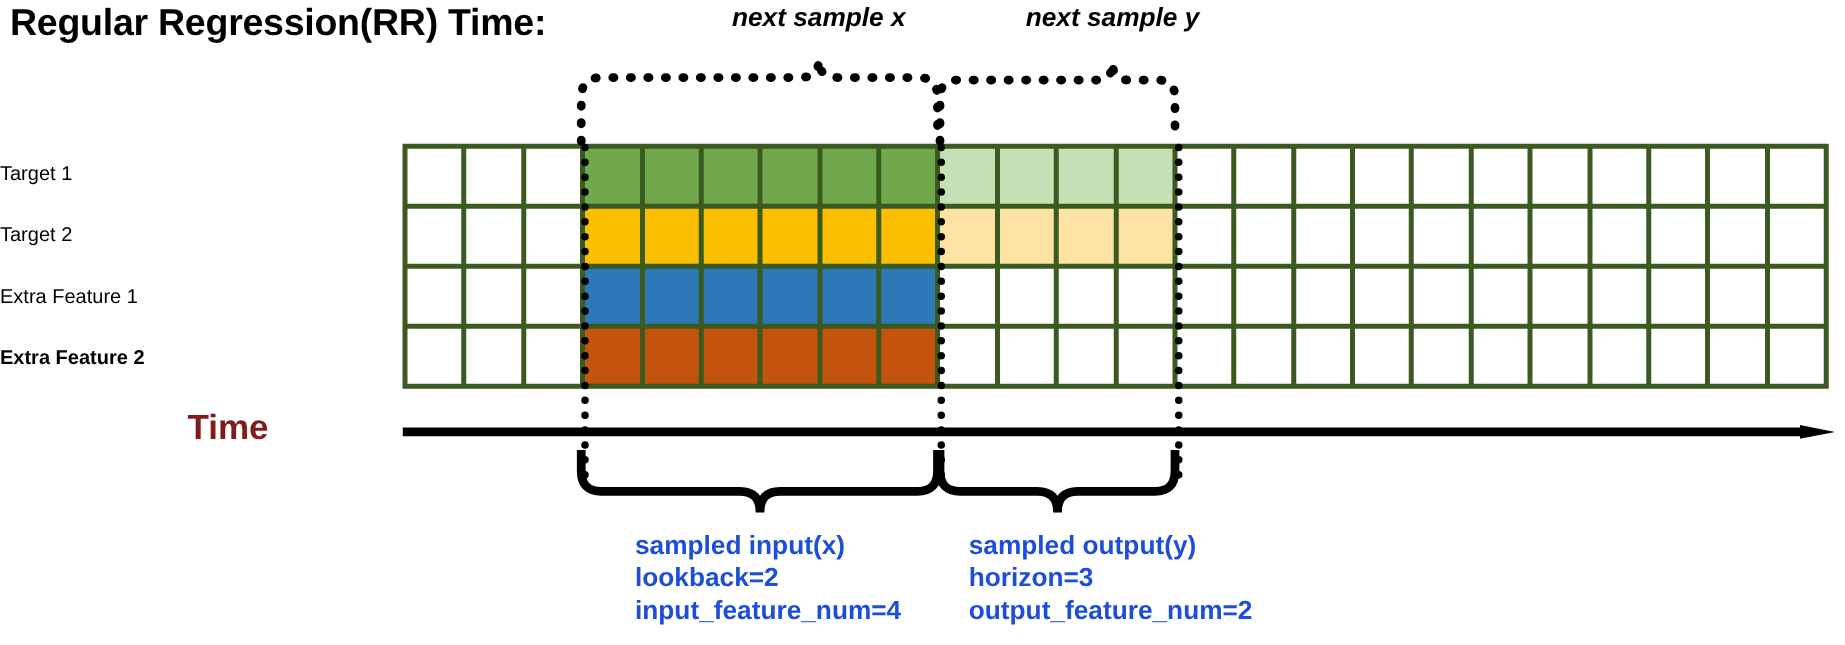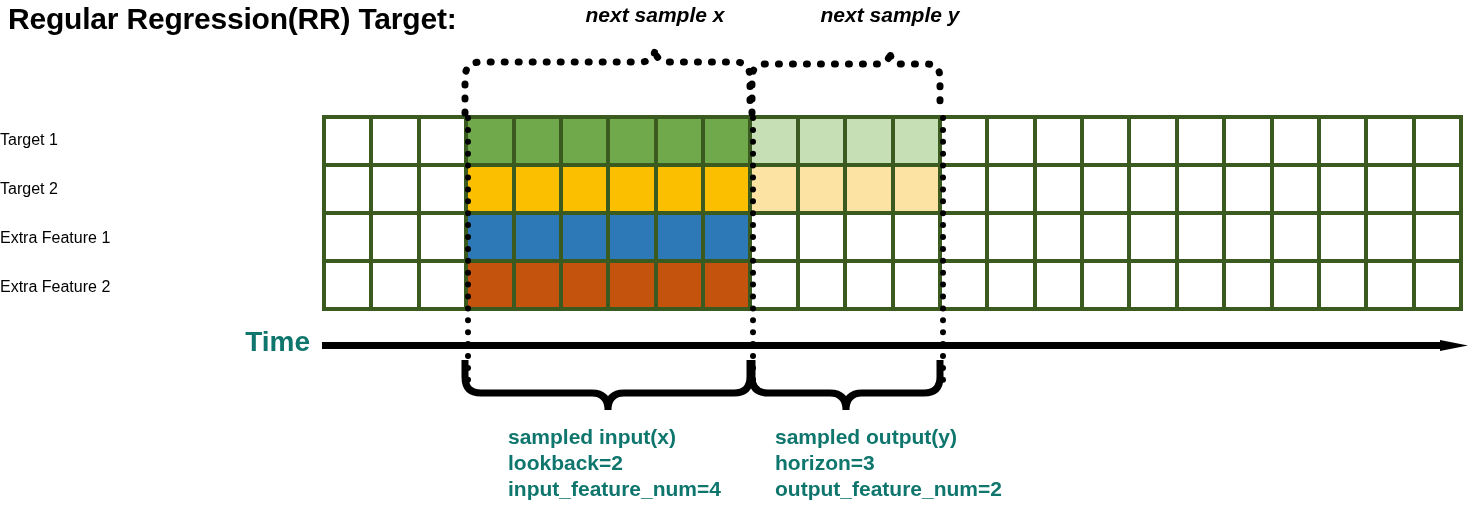--- a/index.html
+++ b/index.html
@@ -63,24 +63,23 @@
     background: #ffffff;
     min-width: 0;
     min-height: 0;
   }
 
   
   #time-label {
     left: 150px;
     top: 326px;
     width: 160px;
-    text-align: right;
     font-size: 28px;
     font-weight: bold;
-    color: #0f766e;
+    color: #7f1d1d;
   }
   #time-axis {
     left: 322px;
     top: 340px;
     width: 1146px;
     height: 11px;
   }
 
   
   .vguide {
@@ -104,38 +103,38 @@
     font-weight: bold;
     color: #000;
     white-space: nowrap;
     text-align: center;
   }
 
   
   .caption {
     font-size: 21px;
     font-weight: bold;
-    color: #0f766e;
+    color: #1d4ed8;
     line-height: 26px;
     white-space: nowrap;
   }
   .caption div { white-space: nowrap; }
 </style>
 </head>
 <body>
 
 <div id="canvas">
 
-  <div class="abs" id="title">Regular Regression(RR) Target:</div>
+  <div class="abs" id="title">Regular Regression(RR) Time:</div>
 
   <div class="abs" id="rowlabels">
     <div class="rl-slot" style="top:0px;">Target 1</div>
     <div class="rl-slot" style="top:49px;padding-left:46px;">Target 2</div>
     <div class="rl-slot" style="top:98px;">Extra Feature 1</div>
-    <div class="rl-slot" style="top:147px;">Extra Feature 2</div>
+    <div class="rl-slot" style="top:147px;font-weight:bold;">Extra Feature 2</div>
   </div>
 
   <div class="abs" id="grid" style="background: rgb(58, 90, 32);">
       <div class="cell" style="background: rgb(255, 255, 255);"></div>
       <div class="cell" style="background: rgb(255, 255, 255);"></div>
       <div class="cell" style="background: rgb(255, 255, 255);"></div>
       <div class="cell" style="background: rgb(111, 169, 76);"></div>
       <div class="cell" style="background: rgb(111, 169, 76);"></div>
       <div class="cell" style="background: rgb(111, 169, 76);"></div>
       <div class="cell" style="background: rgb(111, 169, 76);"></div>

